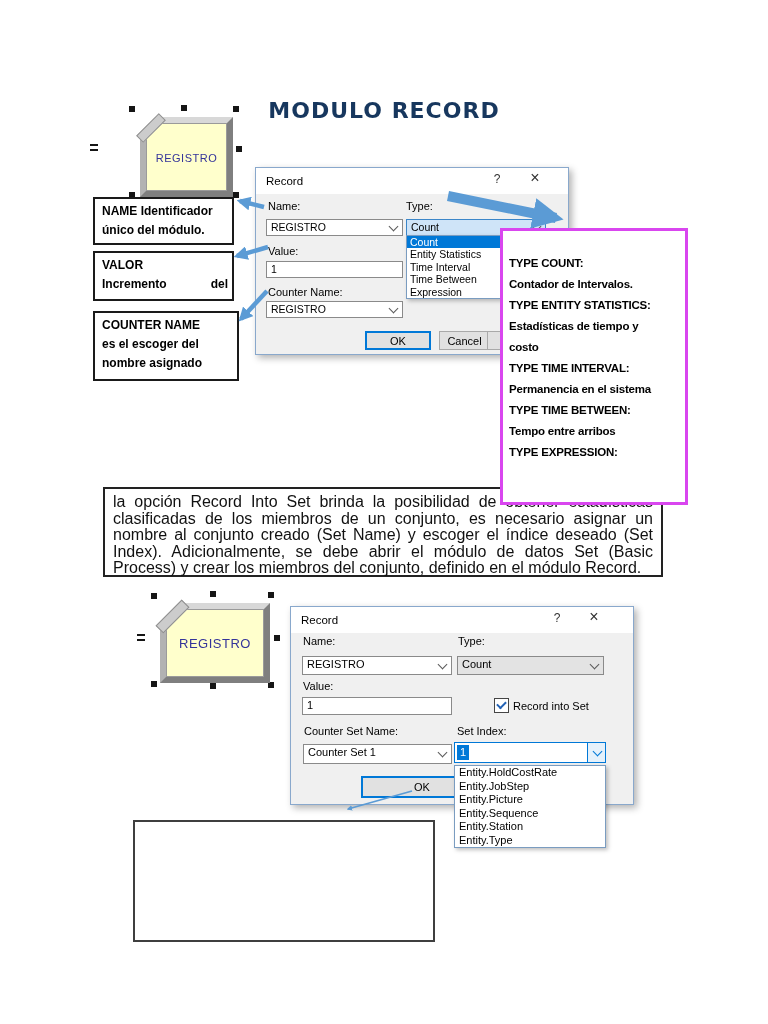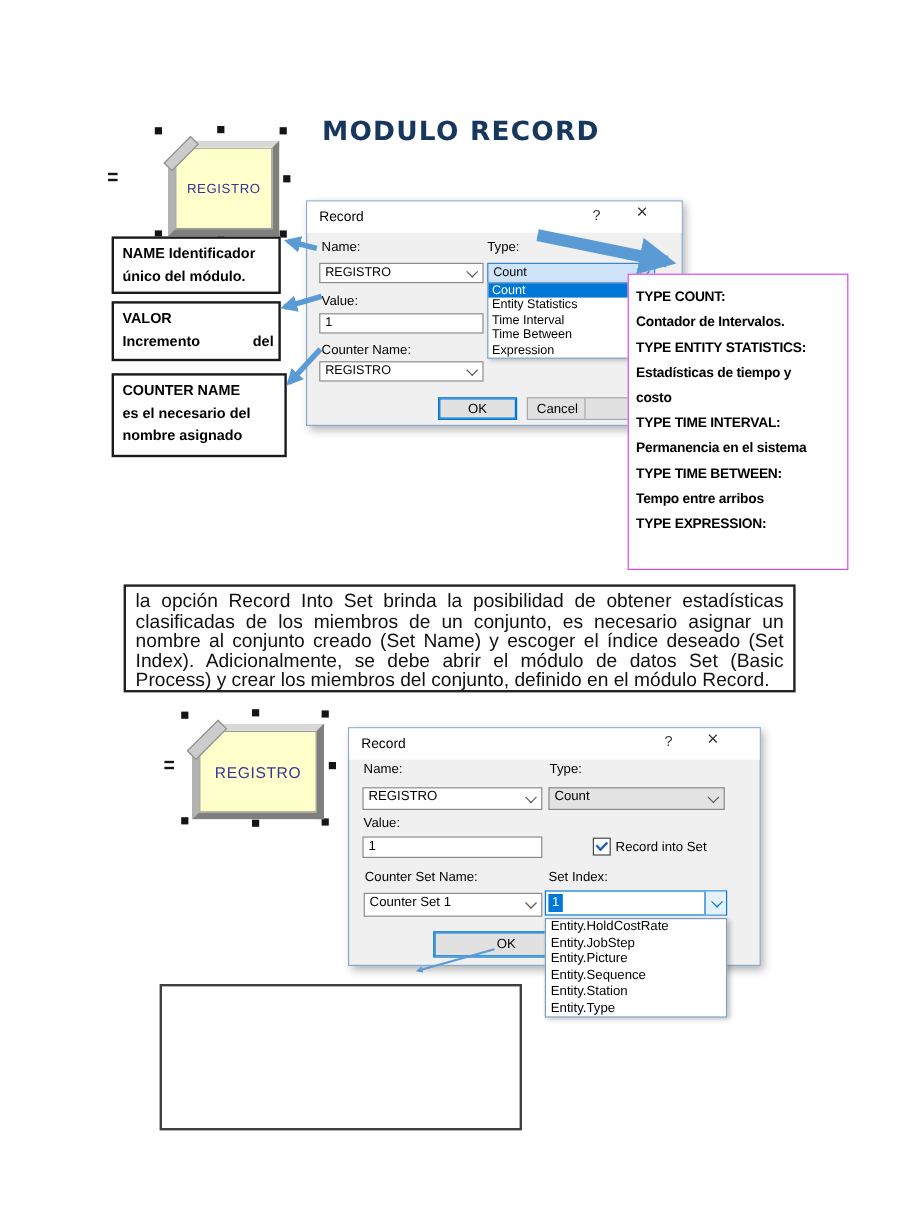--- a/index.html
+++ b/index.html
@@ -27,21 +27,21 @@
   .hnd{position:absolute;width:6px;height:6px;background:#151515;}
   .dash{position:absolute;width:8px;height:2px;background:#151515;}
 
   
   .callout{position:absolute;background:#fff;border:2px solid #1a1a1a;padding:3px 7px;
            font-weight:bold;font-size:12px;line-height:19px;white-space:nowrap;z-index:2;}
   .valor-line2{display:flex;justify-content:space-between;gap:44px;}
 
   
   .typebox{position:absolute;left:500px;top:228px;width:170px;height:227px;background:#fff;
-           border:1px solid #d946ef;padding:9px 6px;z-index:20;margin-left:23px;}
+           border:3px solid #d946ef;padding:22px 6px;z-index:20;}
   .tb-line{font-weight:bold;font-size:11.5px;line-height:21px;letter-spacing:-.2px;white-space:nowrap;}
 
   
   .parabox{position:absolute;left:103px;top:487px;width:540px;height:76px;background:#fff;
            border:2px solid #222;padding:5px 8px;font-size:16px;line-height:16.5px;
            text-align:justify;color:#111;}
 
   
   .dlg{position:absolute;background:#f0f0f0;border:1px solid #89a8cc;
        box-shadow:3px 3px 7px rgba(0,0,0,.3);z-index:10;font-size:11px;padding-left:20px;}
@@ -112,21 +112,21 @@
   <div class="callout" style="left:93px;top:251px;width:123px;height:40px;">
     <div>VALOR</div>
     <div class="valor-line2">
       <span>Incremento</span>
       <span>del</span>
     </div>
   </div>
 
   <div class="callout" style="left:93px;top:311px;width:128px;height:60px;">
     <div>COUNTER NAME</div>
-    <div>es el necesario del</div>
+    <div>es el escoger del</div>
     <div>nombre asignado</div>
   </div>
 
   <div class="dlg" style="left:255px;top:167px;width:292px;height:186px;">
     <div class="dlg-title">
       <span class="dlg-title-text">Record</span>
       <span class="winbtn" style="left:230px;font-size:12px;">?</span>
       <span class="winbtn" style="left:268px;font-size:16px;top:1px;">×</span>
     </div>
     <div class="lbl" style="left:12px;top:32px;">Name:</div>

